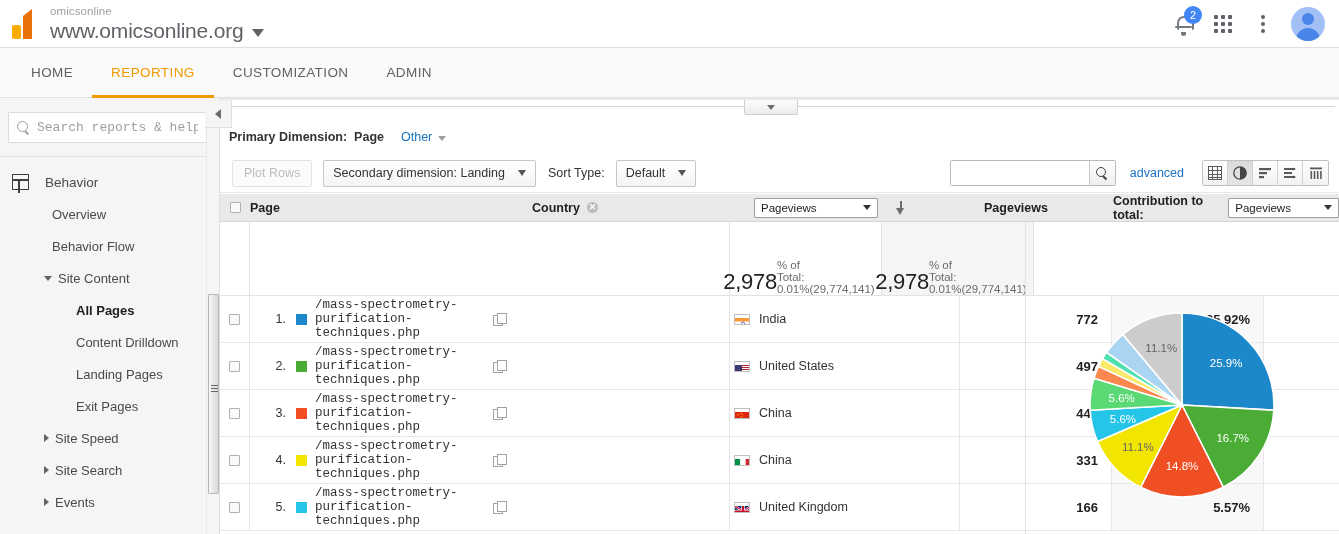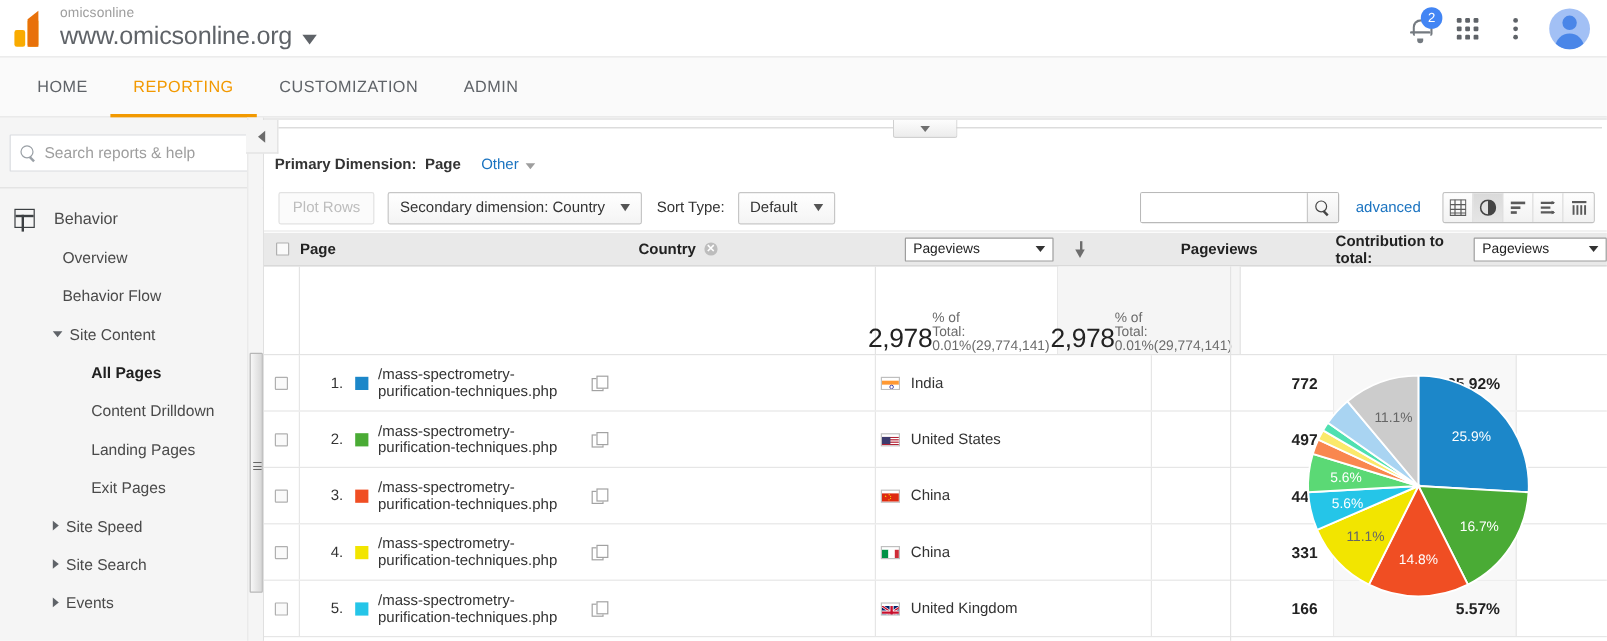--- a/index.html
+++ b/index.html
@@ -76,21 +76,21 @@
     background: #f5f5f5; border-right: 1px solid #e0e0e0;
   }
   .search-wrap { padding: 14px 12px 13px 8px; }
   .search-box {
     display: flex; align-items: center; height: 31px; background: #fff;
     border: 1px solid #dadce0; border-radius: 1px; padding: 0 8px;
   }
   .mag { width: 13px; height: 13px; position: relative; flex: 0 0 auto; margin-right: 7px; }
   .mag:before { content:''; position:absolute; left:0; top:0; width:9px; height:9px; border:1.6px solid #9aa0a6; border-radius:50%; }
   .mag:after { content:''; position:absolute; left:8px; top:8.5px; width:5px; height:1.6px; background:#9aa0a6; transform: rotate(45deg); transform-origin: left center;}
-  .search-input { border:0; outline:0; font-size: 13px; color:#5f6368; width:100%; background:transparent; font-family: Liberation Sans, sans-serif;}
+  .search-input { border:0; outline:0; font-size: 13px; color:#5f6368; width:100%; background:transparent; font-family: Liberation Mono, monospace;}
   .search-input::placeholder { color:#9e9e9e; }
 
   .nav-divider { height:1px; background:#e0e0e0; }
   .nav-list { padding-top: 9px; position: relative; height: 360px; }
   .nav-row {
     display: flex; align-items: center; height: 32px; padding-left: 12px;
     font-size: 13px; color: #4a4a4a; cursor: pointer;
   }
   .nav-row.level0 { font-size: 13.5px; }
   .nav-row.level1 { padding-left: 52px; }
@@ -221,21 +221,21 @@
   .tot-sub { font-size:11.5px; color:#6b6b6b; margin-top:3px; }
   .tot-sub2 { font-size:11.5px; color:#6b6b6b; }
   .tot-rest { flex:1; }
 
   .rows { position:absolute; top:198px; left:0; width:1119px; height:238px; }
   .row { display:flex; height:47px; border-bottom:1px solid #e6e6e6; }
   .c-chk { width:30px; display:flex; align-items:center; justify-content:center; border-right:1px solid #e6e6e6;}
   .c-page { width:480px; display:flex; align-items:center; border-right:1px solid #e6e6e6; padding-left:10px;}
   .rnum { width:26px; font-size:12.5px; color:#333; text-align:right; margin-right:10px; }
   .swatch { width:11px; height:11px; flex:0 0 auto; margin-right:8px; }
-  .purl { font-size:12.5px; color:#333; line-height:14px; width:172px; }
+  .purl { font-size:12.5px; color:#333; line-height:14px; width:172px;font-family:Liberation Mono, monospace; }
   .ext {
     width:13px; height:13px; margin-left:6px; position:relative; flex:0 0 auto; cursor:pointer; opacity:.6;
   }
   .ext:before { content:''; position:absolute; left:0; top:2px; width:8px; height:9px; border:1px solid #666;}
   .ext:after { content:''; position:absolute; left:4px; top:0px; width:8px; height:9px; border:1px solid #666; background:#fff;}
   .c-country { width:230px; display:flex; align-items:center; border-right:1px solid #e6e6e6; padding-left:4px;}
   .flag { width:16px; height:11px; margin-right:9px; flex:0 0 auto; border:1px solid rgba(0,0,0,.25); position:relative; overflow:hidden;}
   .cname { font-size:12.5px; color:#333; }
   .c-m1 { width:152px; display:flex; align-items:center; justify-content:flex-end; padding-right:13px;
           font-size:13px; color:#222; font-weight:bold; border-right:1px solid #e6e6e6; }
@@ -377,21 +377,21 @@
   <div class="primary-dim">
     <span class="lbl">Primary Dimension:</span>
     <span class="val">Page</span>
     <span class="other">Other</span>
     <span class="caret"></span>
   </div>
 
   <div class="toolbar">
     <div class="plot-rows">Plot Rows</div>
     <div class="dd">
-      <span>Secondary dimension: Country</span>
+      <span>Secondary dimension: Landing</span>
       <span class="caret"></span>
     </div>
     <span class="sort-label">Sort Type:</span>
     <div class="dd">
       <span>Default</span>
       <span class="caret"></span>
     </div>
 
     <div class="tb-right">
       <div class="srch">

